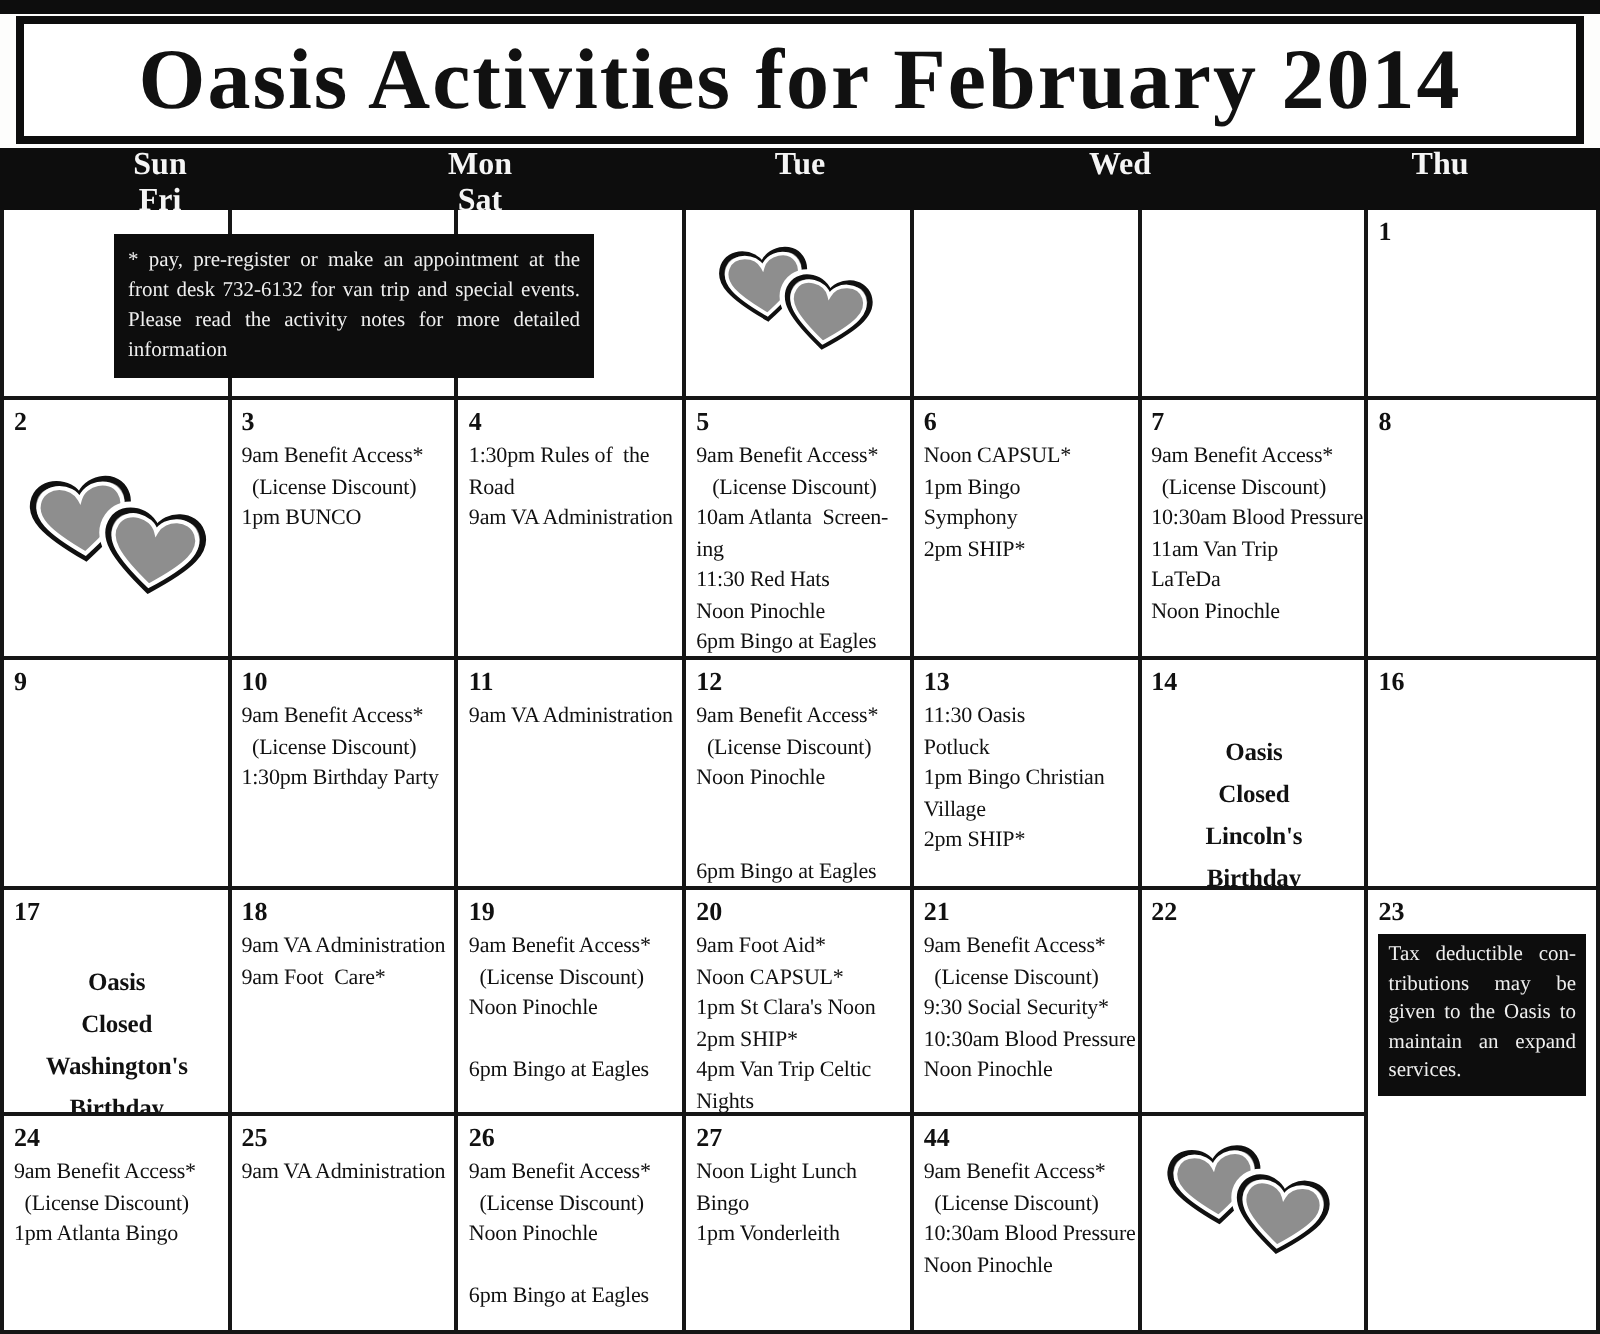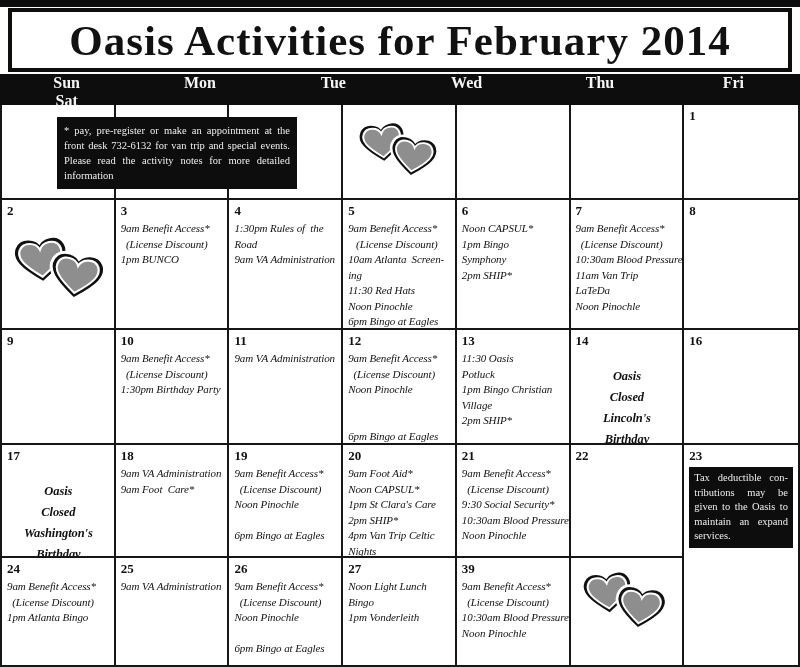--- a/index.html
+++ b/index.html
@@ -19,21 +19,21 @@
     display: flex; align-items: center; justify-content: center;
   }
   .title-box h1 {
     margin: 0; font-weight: bold; font-size: 43px; letter-spacing: 1px;
     white-space: nowrap;
   }
   .dow-bar {
     margin-top: 2px;
     height: 31px;
     background: #0d0d0d;
-    display: grid; grid-template-columns: repeat(6, 1fr);
+    display: grid; grid-template-columns: repeat(5, 1fr);
     align-items: center;
   }
   .dow-bar span {
     color: #f5f5f5; text-align: center; font-weight: bold; font-size: 16px;
   }
   .grid-wrap { position: relative; }
   .grid {
     display: grid;
     grid-template-columns: repeat(7, 1fr);
     grid-template-rows: 95px 130px 115px 113px 107px;
@@ -45,21 +45,21 @@
   .cell {
     position: relative;
     border-right: 2px solid #161616;
     border-bottom: 2px solid #161616;
     padding: 3px 4px 0 5px;
     overflow: hidden;
   }
   .cell:nth-child(7n) { border-right: none; }
   .cell:nth-last-child(-n+7) { border-bottom: none; }
   .date { font-size: 13px; font-weight: bold; height: 16px; line-height: 15px; }
-  .lines { margin-top: 2px; font-style: italic; }
+  .lines { margin-top: 2px; }
   .line {
     font-size: 11px; line-height: 15.5px; min-height: 15.5px;
     white-space: pre; letter-spacing: -0.1px;
   }
   .closed .lines { margin-top: 17px; }
   .closed .line {
     text-align: center; font-weight: bold; font-size: 12.5px; line-height: 21px;
     white-space: normal;
   }
   .register-note {
@@ -272,21 +272,21 @@
           <div class="line">Noon Pinochle</div>
           <div class="line"></div>
           <div class="line">6pm Bingo at Eagles</div>
         </div>
       </div>
       <div class="cell cell-3-4">
         <div class="date">20</div>
         <div class="lines">
           <div class="line">9am Foot Aid*</div>
           <div class="line">Noon CAPSUL*</div>
-          <div class="line">1pm St Clara's Care</div>
+          <div class="line">1pm St Clara's Noon</div>
           <div class="line">2pm SHIP*</div>
           <div class="line">4pm Van Trip Celtic</div>
           <div class="line">Nights</div>
         </div>
       </div>
       <div class="cell cell-3-5">
         <div class="date">21</div>
         <div class="lines">
           <div class="line">9am Benefit Access*</div>
           <div class="line">  (License Discount)</div>
@@ -328,21 +328,21 @@
       </div>
       <div class="cell cell-4-4">
         <div class="date">27</div>
         <div class="lines">
           <div class="line">Noon Light Lunch</div>
           <div class="line">Bingo</div>
           <div class="line">1pm Vonderleith</div>
         </div>
       </div>
       <div class="cell cell-4-5">
-        <div class="date">39</div>
+        <div class="date">44</div>
         <div class="lines">
           <div class="line">9am Benefit Access*</div>
           <div class="line">  (License Discount)</div>
           <div class="line">10:30am Blood Pressure</div>
           <div class="line">Noon Pinochle</div>
         </div>
       </div>
       <div class="cell cell-4-6">
         <div class="date"></div>
         <svg class="hearts" viewBox="0 0 112 88">

